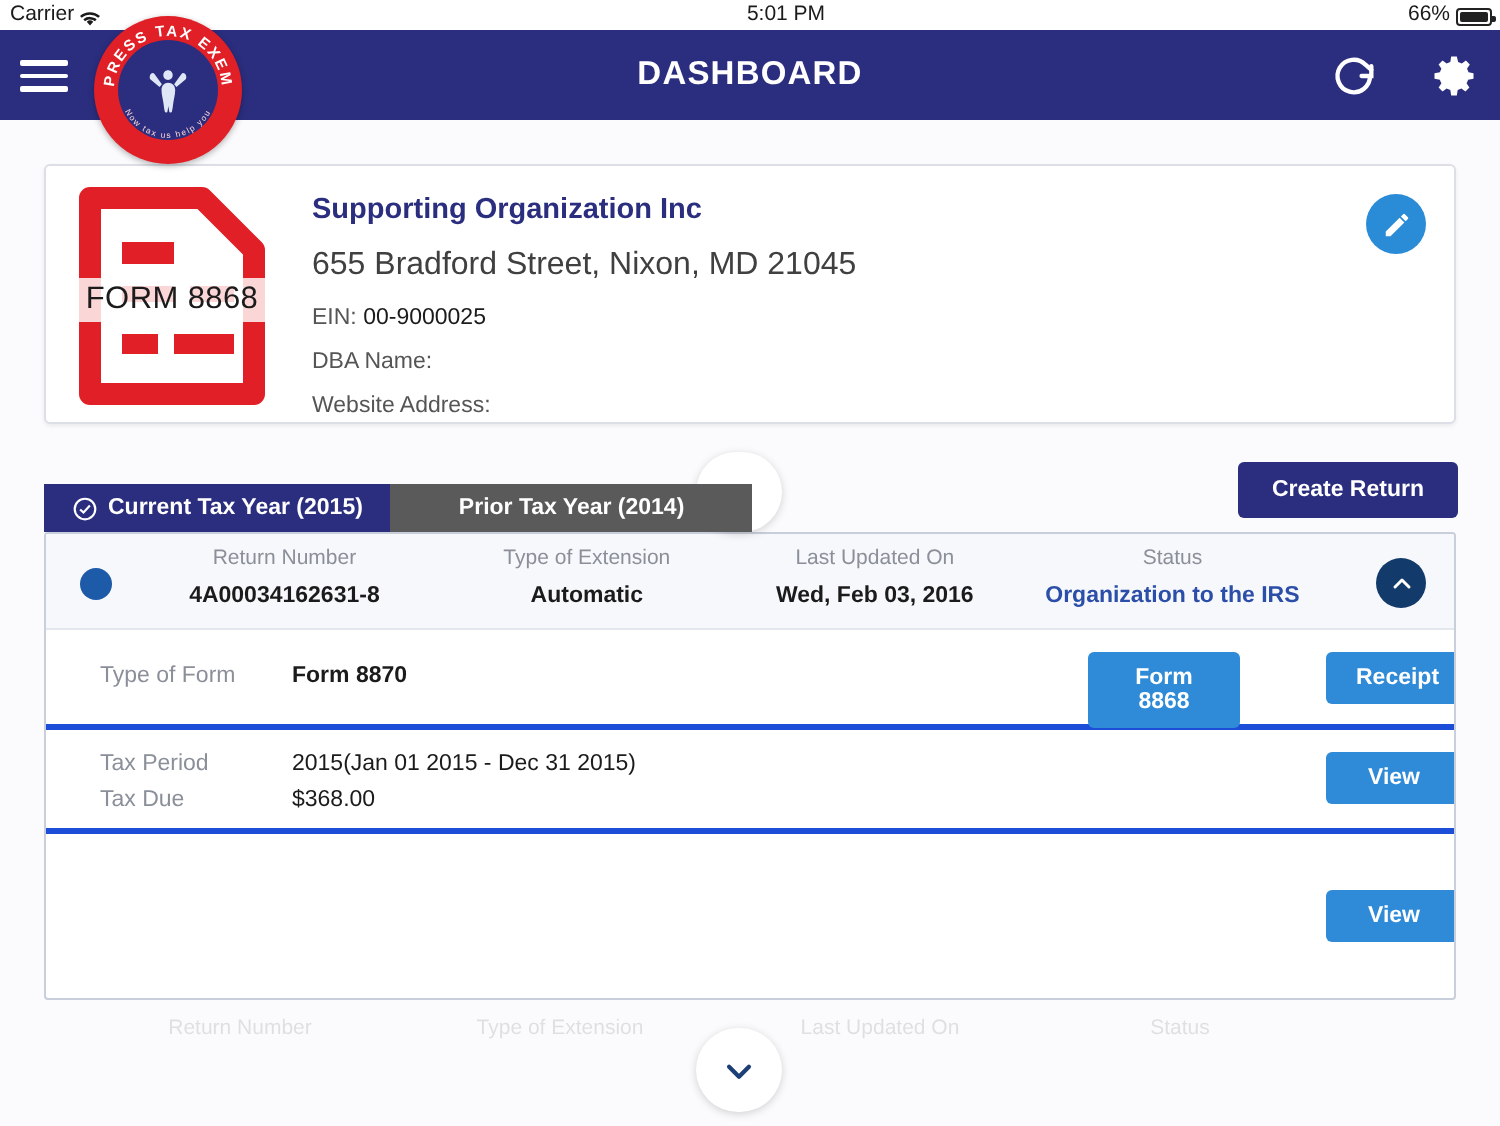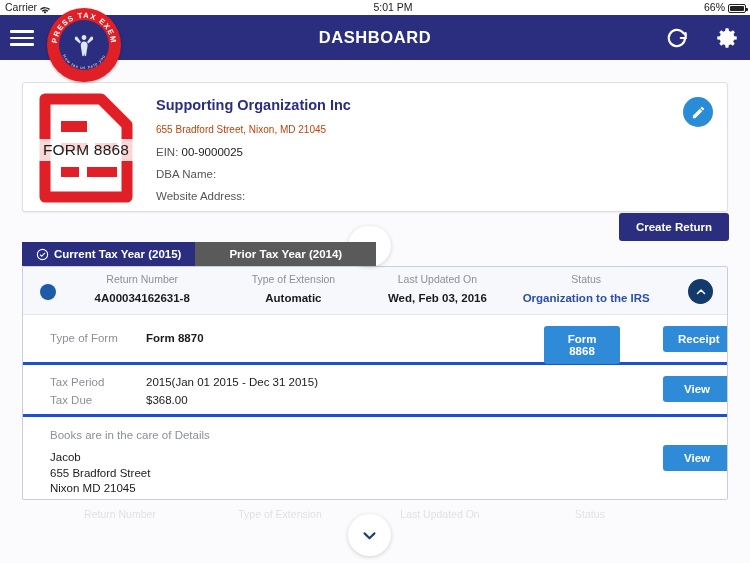--- a/index.html
+++ b/index.html
@@ -59,21 +59,21 @@
     box-shadow: 0 1px 2px rgba(0,0,0,.07);
   }
   .form-icon-wrap { position: absolute; left: 14px; top: 10px; width: 98px; height: 110px; }
   .form-icon-label {
     position: absolute; left: -7px; top: 46px; width: 112px; text-align: center;
     font-size: 15.5px; color: #1b1b1b; letter-spacing: .2px;
     background: rgba(255,255,255,.82); padding: 2px 0;
   }
   .org-info { position: absolute; left: 133px; top: 14px; }
   .org-name { color: #2b2e7f; font-size: 14.5px; font-weight: bold; margin-bottom: 11px; }
-  .org-addr { color: #c2410c; font-size: 10px; margin-bottom: 11px; }
+  .org-addr { color: #404040; font-size: 16px; margin-bottom: 11px; }
   .org-meta { color: #555; font-size: 11.5px; margin-bottom: 10px; }
   .org-meta b { color: #1b1b1b; font-weight: normal; }
   .edit-btn {
     position: absolute; right: 14px; top: 14px; width: 30px; height: 30px;
     border-radius: 50%; background: #2a8bd6; cursor: pointer;
     display: flex; align-items: center; justify-content: center;
   }
 
   
   .chev-pill {
@@ -86,21 +86,21 @@
 
   
   .tabs { position: absolute; left: 22px; top: 242px; display: flex; z-index: 5; }
   .tab {
     height: 24px; display: flex; align-items: center; gap: 5px;
     padding: 0 14px; font-size: 11.5px; font-weight: bold; color: #fff; cursor: pointer;
   }
   .tab.active { background: #2b2e7f; }
   .tab.inactive { background: #5a5a5a; padding: 0 34px; }
   .create-btn {
-    position: absolute; right: 21px; top: 213px;
+    position: absolute; right: 21px; top: 231px;
     background: #2b2e7f; color: #fff; font-size: 11.5px; font-weight: bold;
     padding: 8px 17px; border-radius: 3px; cursor: pointer;
   }
 
   
   .returns-panel {
     position: absolute; left: 22px; top: 266px; width: 706px; height: 234px;
     background: #fff; border: 1px solid #c9cedb; border-radius: 2px; overflow: hidden;
   }
   .ret-header { position: relative; height: 48px; background: #f7f8fb; border-bottom: 1px solid #e4e7ee; }
@@ -314,26 +314,20 @@
         </div>
         <div class="kv" style="margin-bottom:0">
           <span class="k">Tax Due</span>
           <span class="v normal">$368.00</span>
         </div>
       </div>
       <div class="btn-blue" style="position:absolute;left:640px;top:11px;width:68px;text-align:center">View</div>
     </div>
 
     <div class="ret-row" style="height:82px;border-bottom:none">
-      <div style="position:absolute;left:27px;top:12px">
-        <div class="care-note">Books are in the care of Details</div>
-        <div class="care-line">Jacob</div>
-        <div class="care-line">655 Bradford Street</div>
-        <div class="care-line">Nixon MD 21045</div>
-      </div>
       <div class="btn-blue" style="position:absolute;left:640px;top:28px;width:68px;text-align:center">View</div>
     </div>
 
   </div>
 
   <div class="chev-pill" id="chev-down-pill">
     <svg viewBox="0 0 24 24" width="17" height="17" fill="none" stroke="#1d3f77" stroke-width="3" stroke-linecap="round" stroke-linejoin="round">
       <polyline points="5,9 12,16 19,9"></polyline>
     </svg>
   </div>

